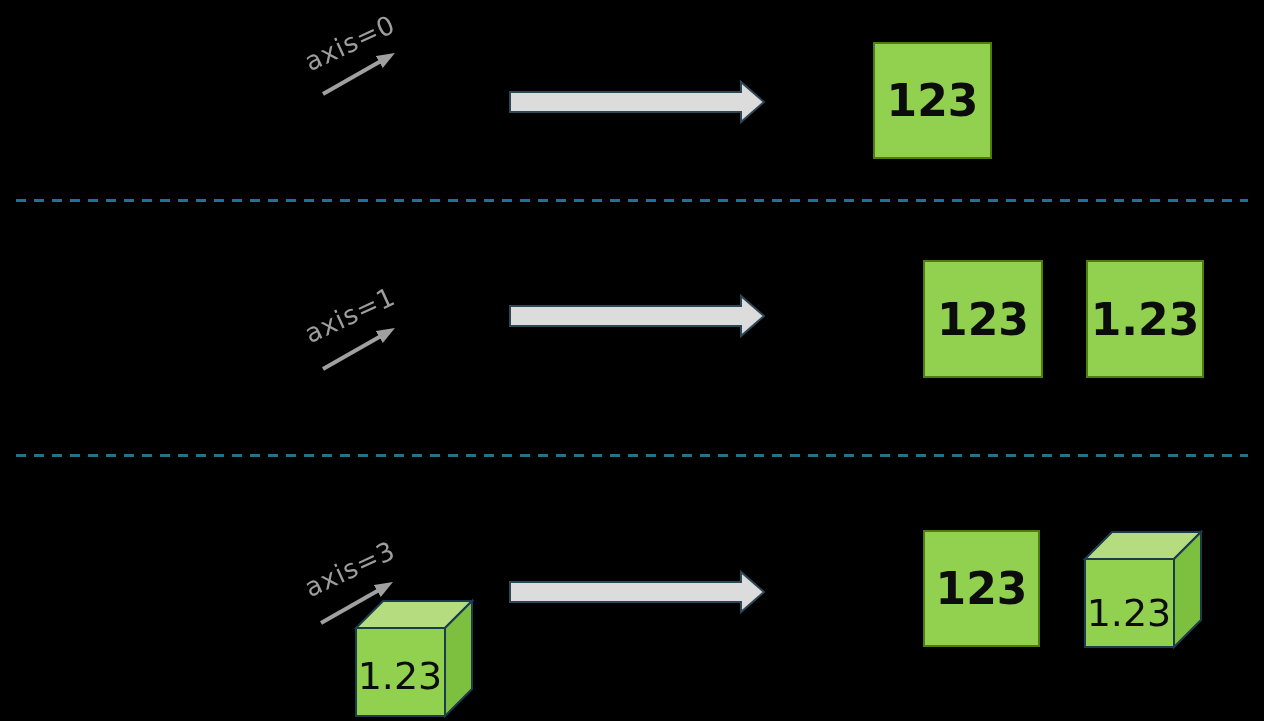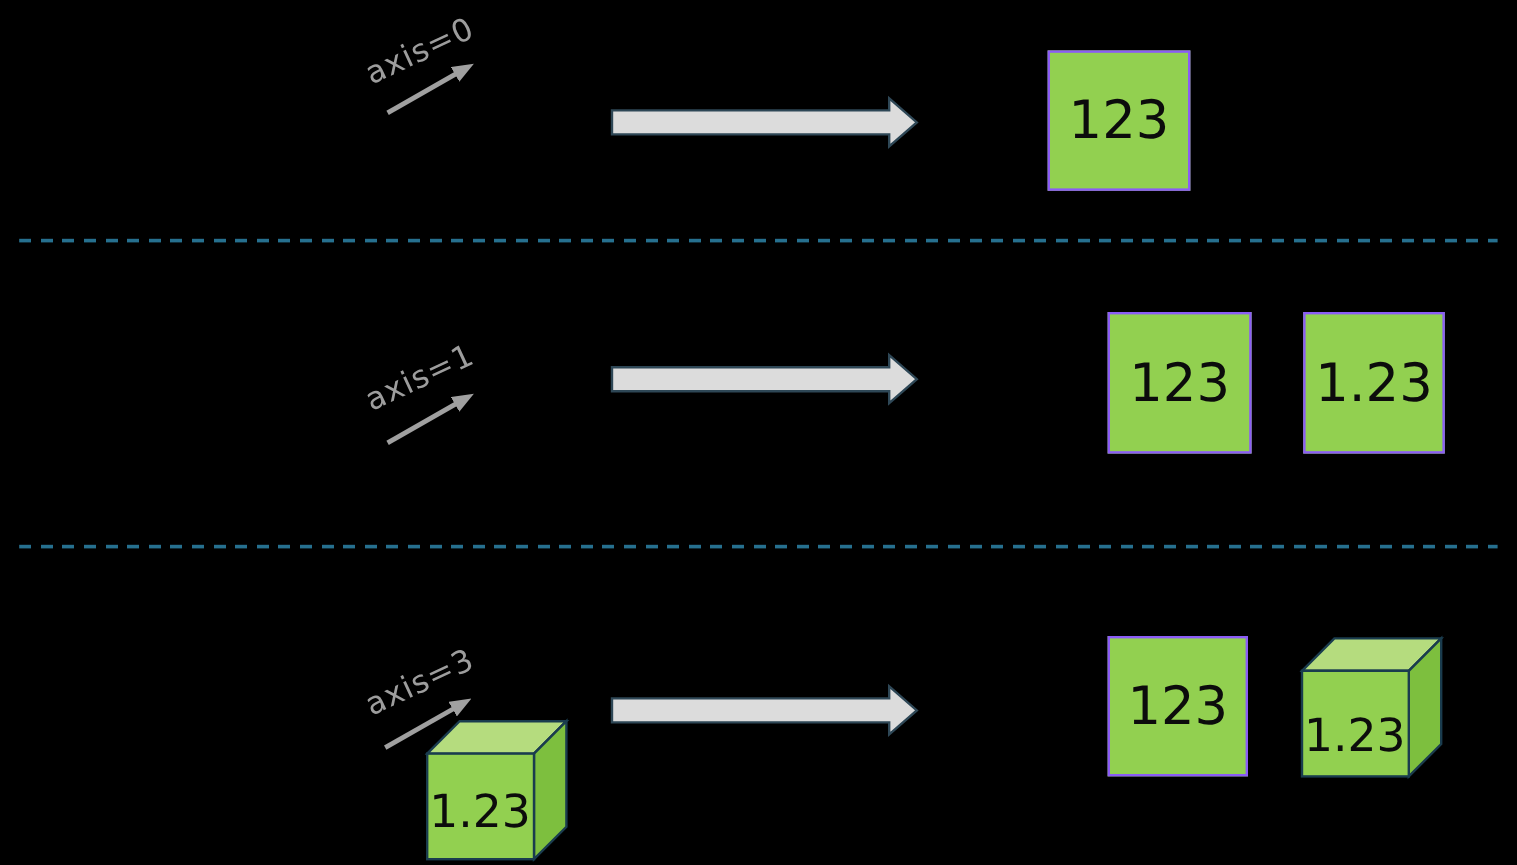--- a/index.html
+++ b/index.html
@@ -11,23 +11,23 @@
   .axis-label {
     position:absolute; width:110px; text-align:center;
     color:#9d9d9d; font-size:26px; letter-spacing:1px;
     transform:rotate(-25deg); transform-origin:center;
     user-select:none;
   }
   .small-arrow { position:absolute; width:90px; height:58px; }
   .big-arrow { position:absolute; width:260px; height:46px; }
   .square {
     position:absolute; box-sizing:border-box;
-    background:#92d050; border:2px solid #8b5cf6;
+    background:#92d050; border:2px solid #4d7c0f;
     display:flex; align-items:center; justify-content:center;
-    font-size:44px; color:#0c0c0c;
+    font-size:44px; color:#0c0c0c;font-weight:bold;
   }
   .cube { position:absolute; width:125px; height:122px; }
   .cube text { font-family:"DejaVu Sans","Liberation Sans",sans-serif; font-size:38px; fill:#0c0c0c; }
   .divider {
     position:absolute; left:16px; width:1232px; height:3px;
     background:repeating-linear-gradient(90deg,#26708f 0,#26708f 10px,transparent 10px,transparent 18px);
   }
   
   .sq-r1   { left:873px;  top:42px;  width:119px; height:117px; }
   .sq-r2a  { left:923px;  top:260px; width:120px; height:118px; }

